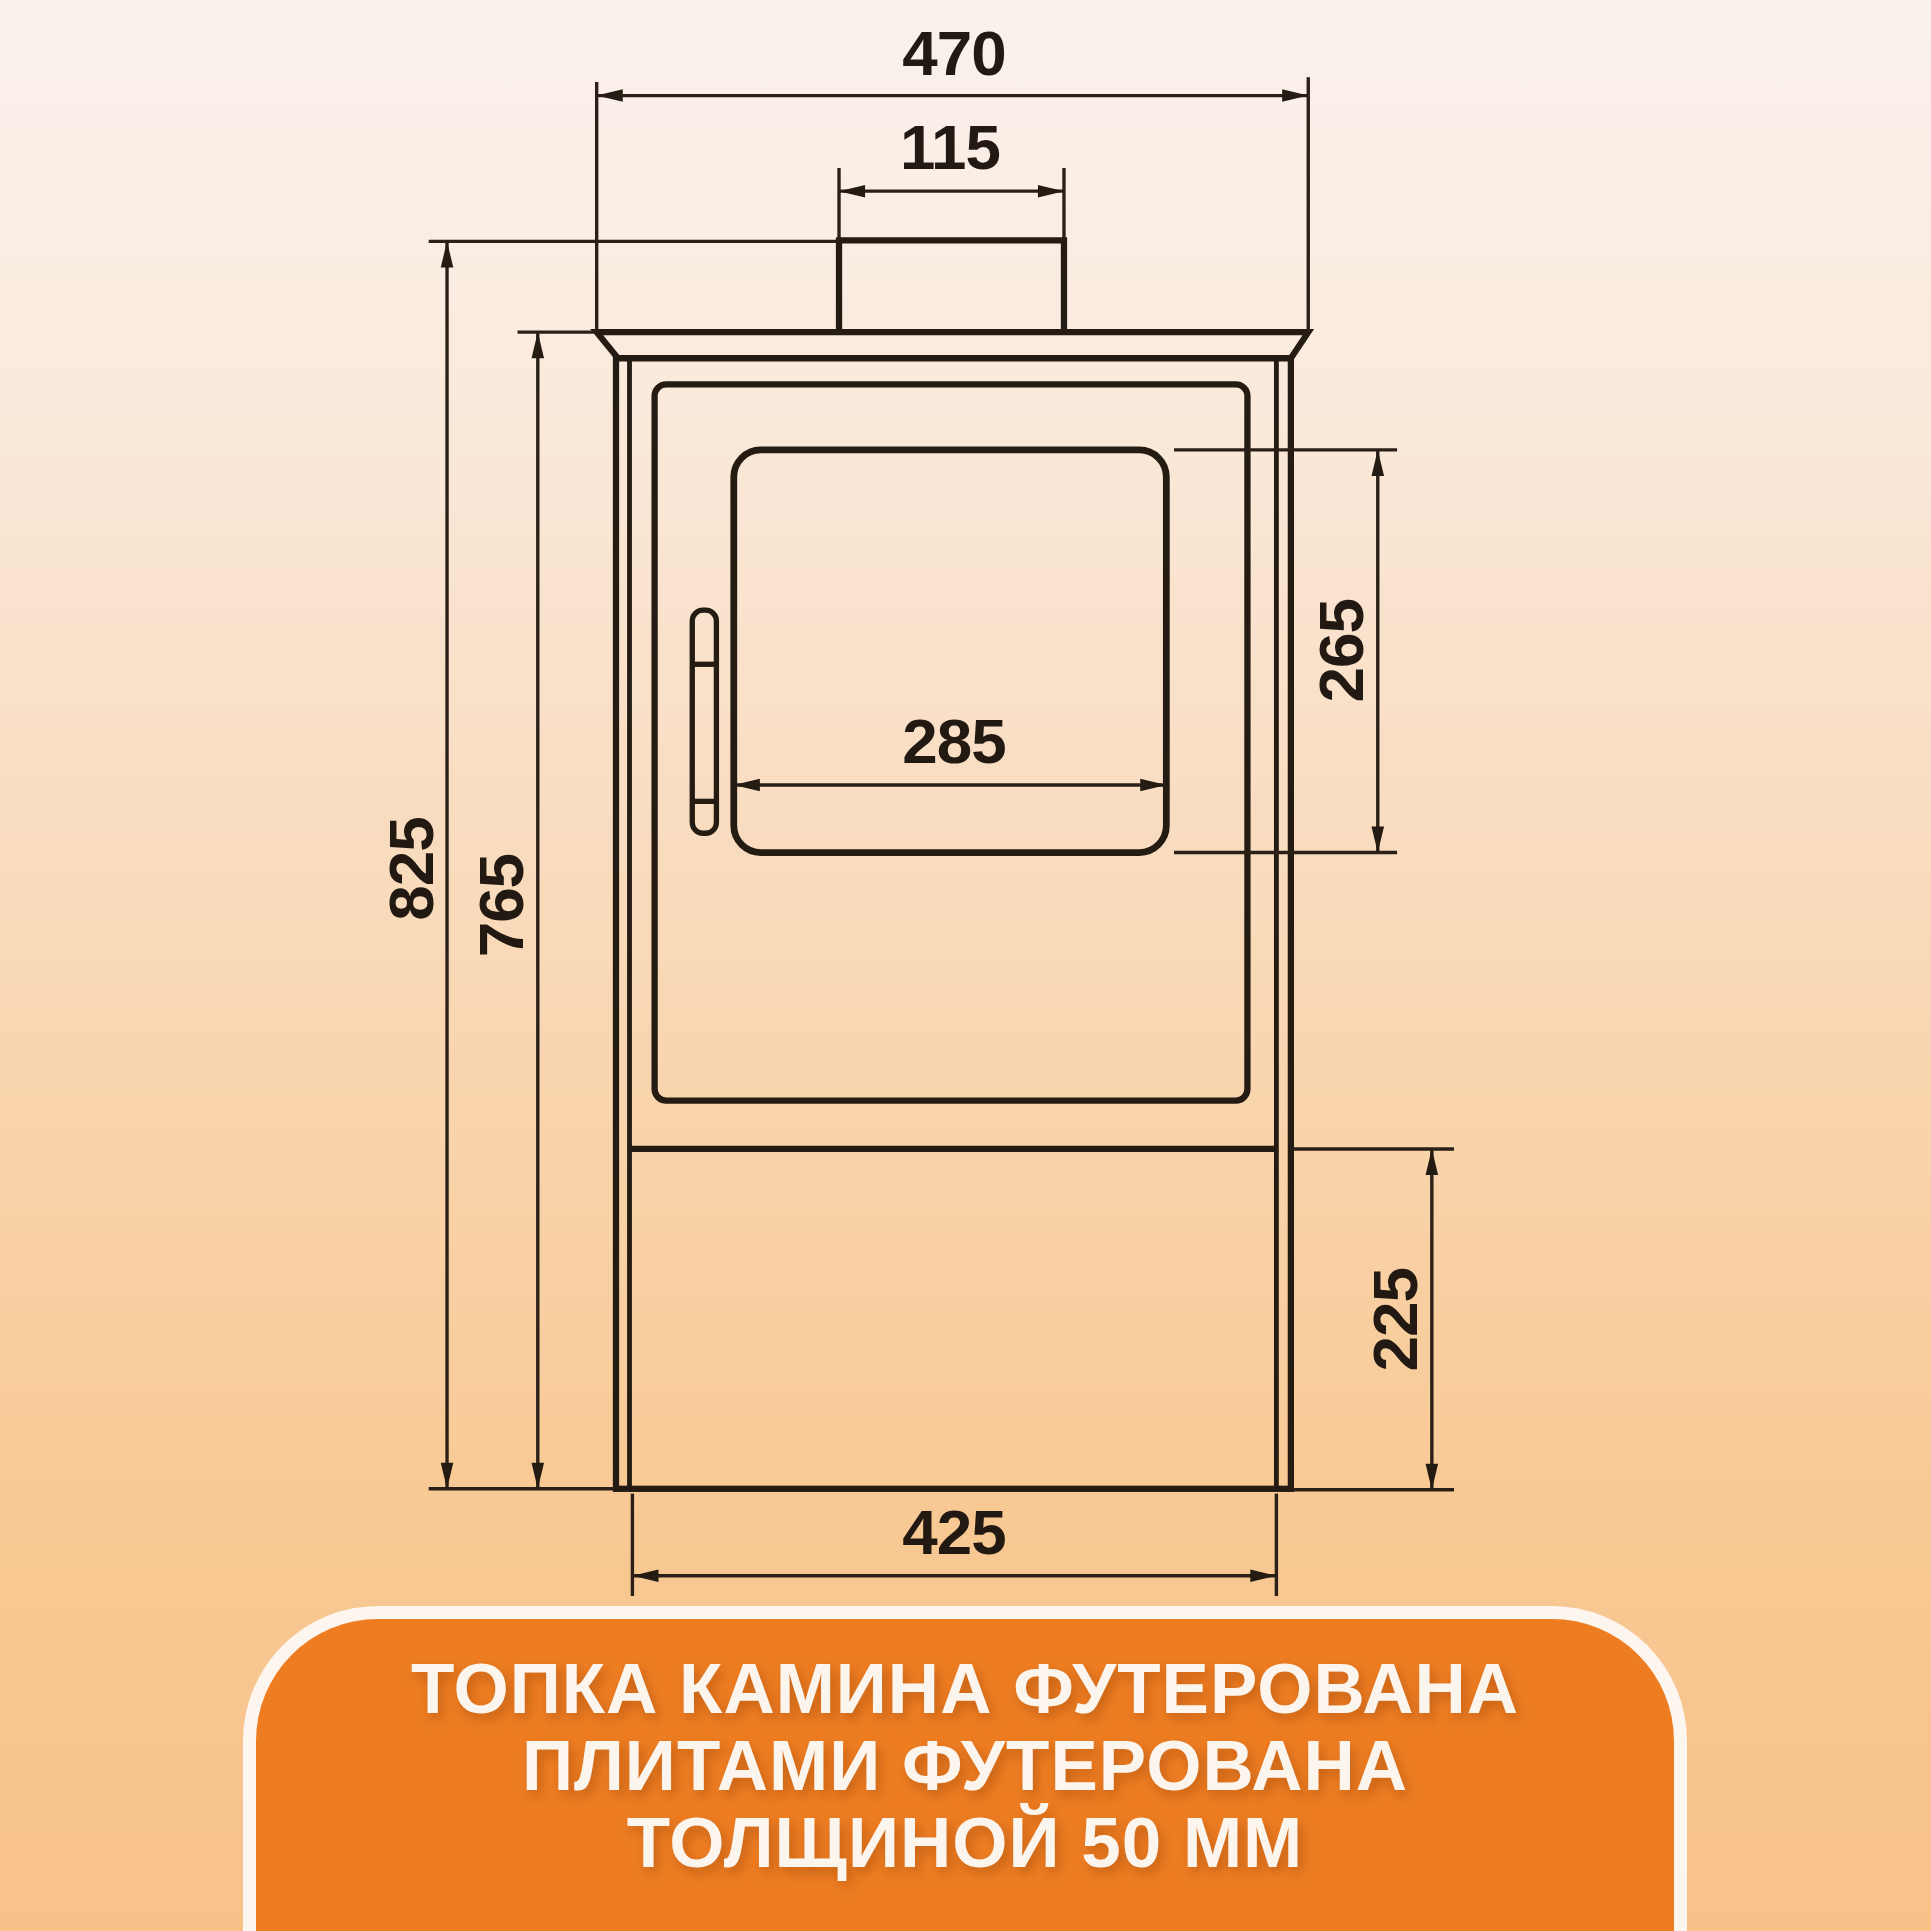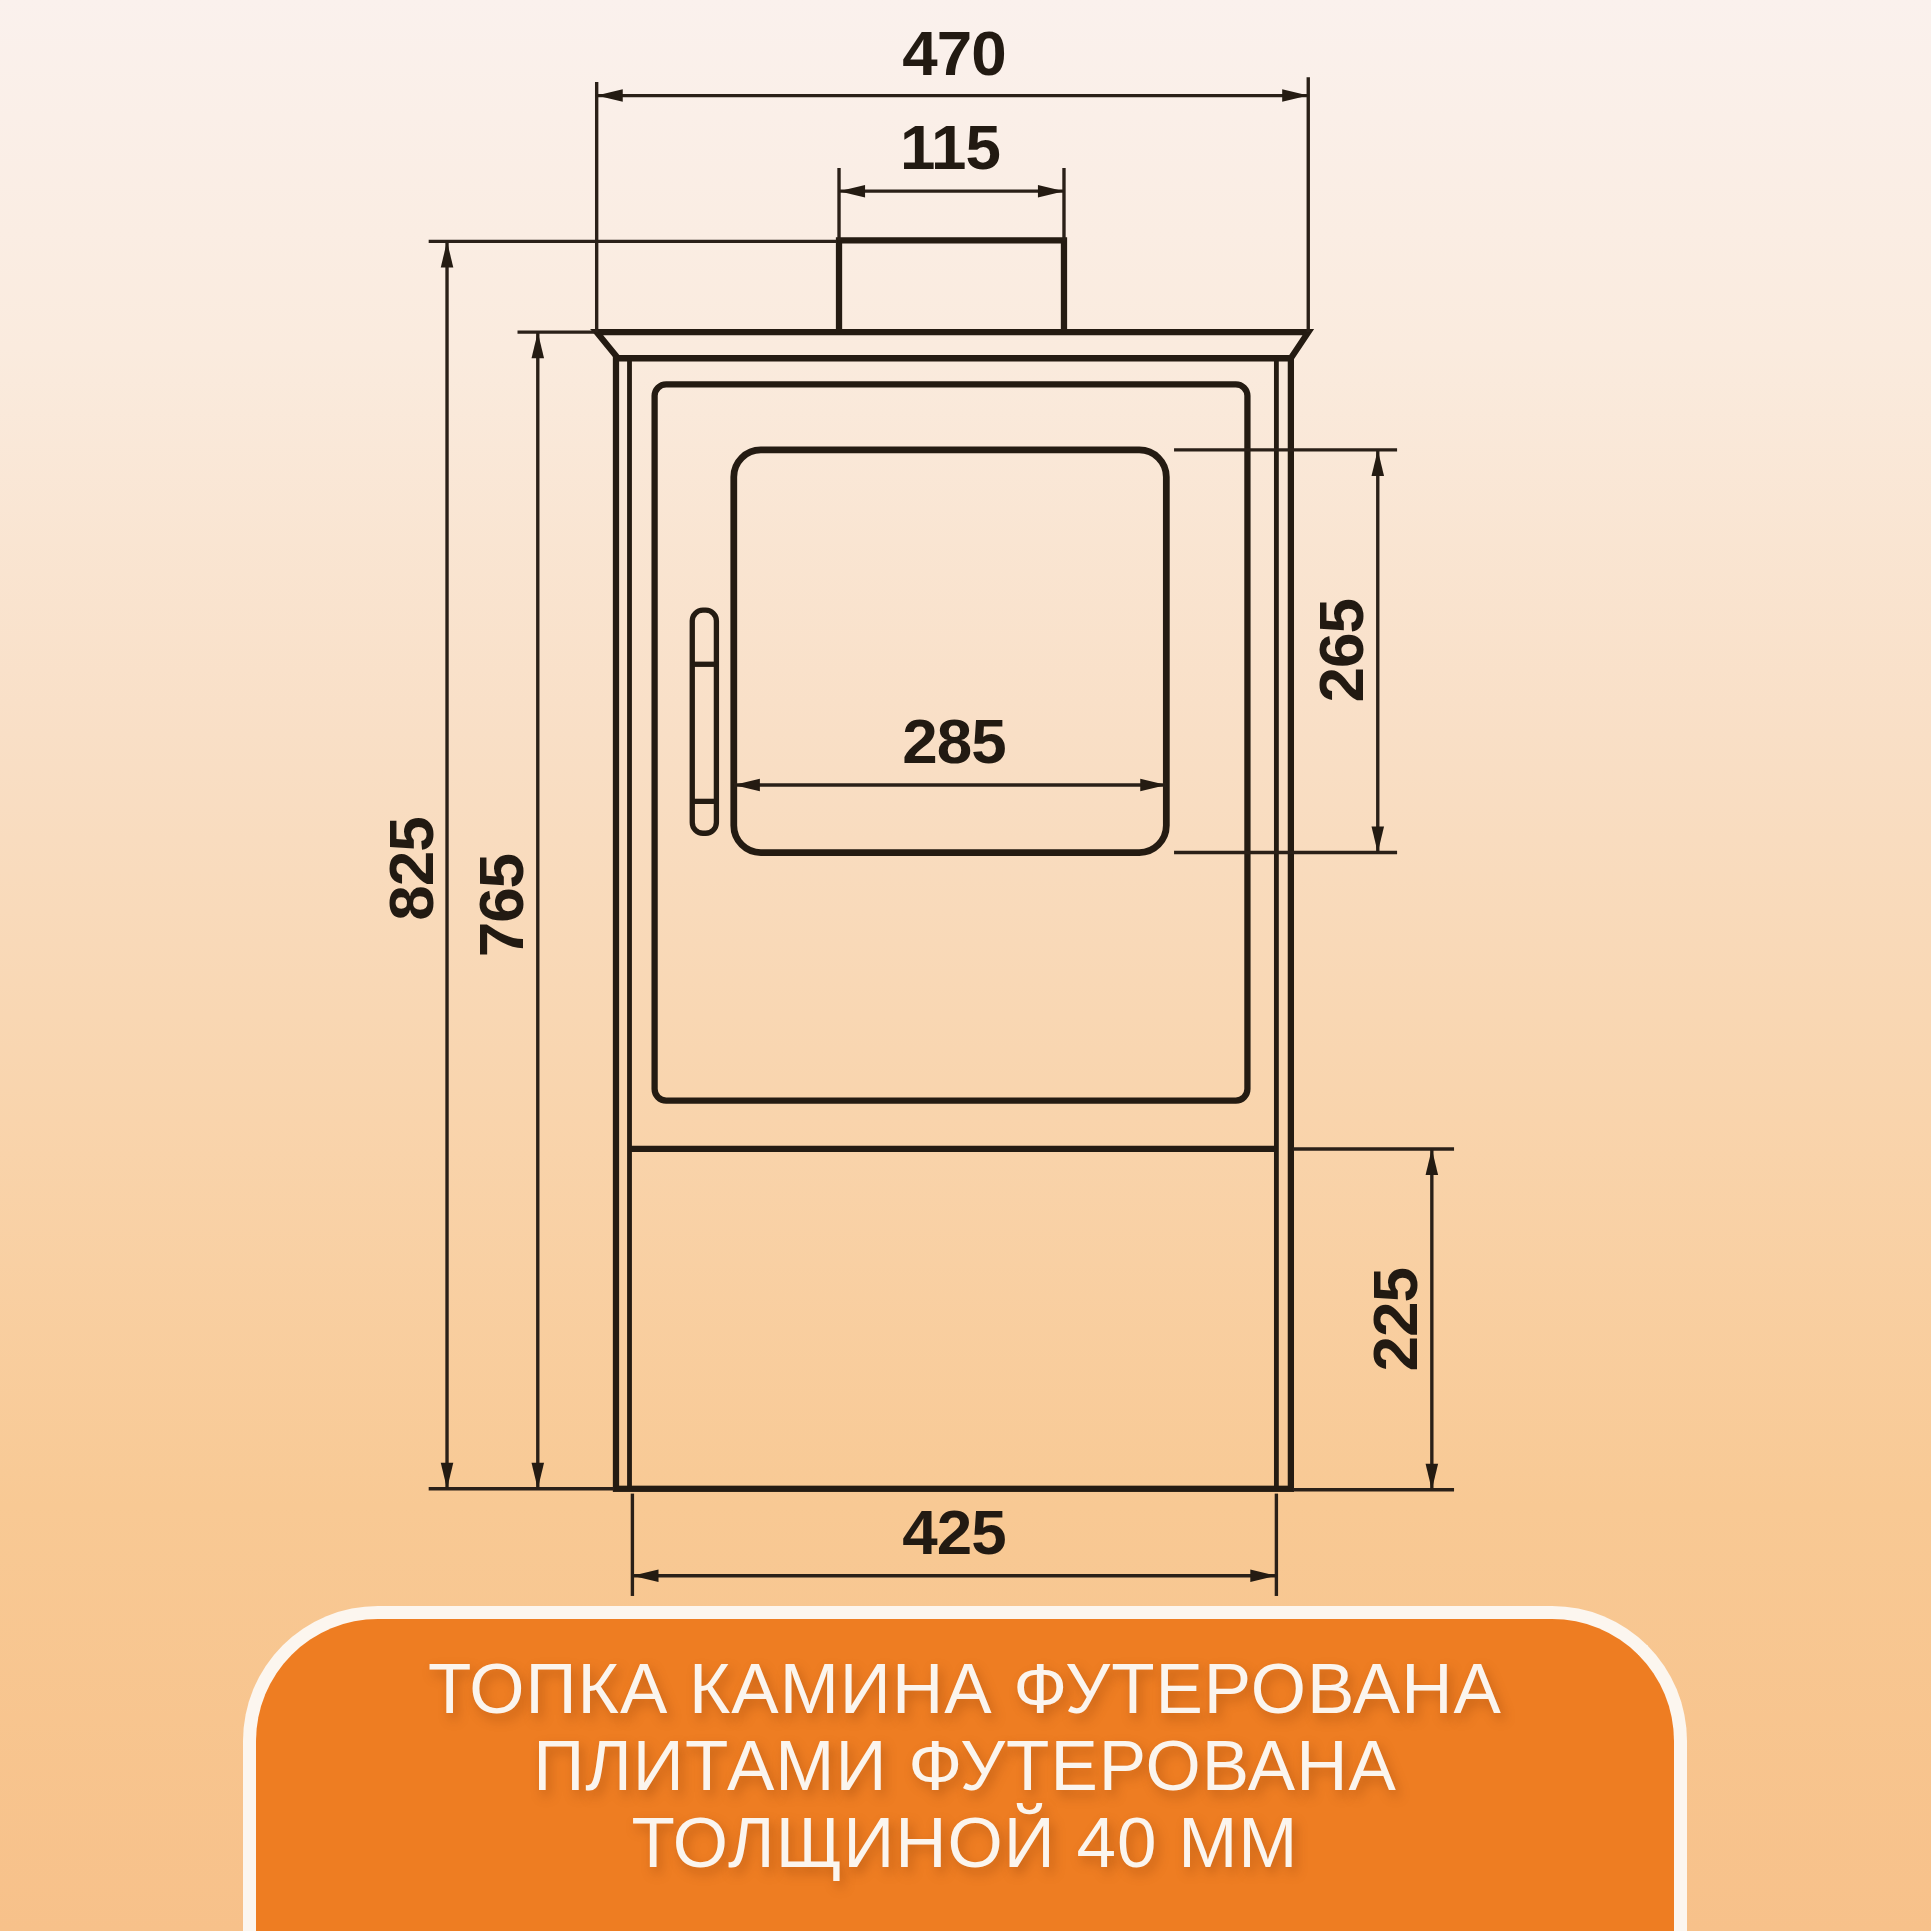--- a/index.html
+++ b/index.html
@@ -26,21 +26,21 @@
     border-bottom-left-radius:0;
     border-bottom-right-radius:0;
     background:#ee7d22;
     text-align:center;
     padding-top:31px;
   }
   .caption-line{
     color:#fbf5ee;
     font-size:71px;
     line-height:77px;
-    font-weight:normal;
+    font-weight:bold;
     letter-spacing:1px;
     text-shadow:3.9px 5.8px 11.6px rgba(120,50,0,0.35);
   }
 </style>
 </head>
 <body>
 
 <svg class="drawing-svg" width="1931" height="1931" viewBox="0 0 2000 2000">
   <defs>
     <marker id="arrow" markerWidth="34" markerHeight="20" refX="31" refY="9" markerUnits="userSpaceOnUse" orient="auto-start-reverse">
@@ -131,15 +131,15 @@
     <text class="dim-text" transform="translate(1412,674) rotate(-90)">265</text>
     <text class="dim-text" x="988" y="790">285</text>
     <text class="dim-text" transform="translate(1468,1367) rotate(-90)">225</text>
     <text class="dim-text" x="988" y="1610">425</text>
   </g>
 </svg>
 
 <div class="caption-panel">
   <div class="caption-line">ТОПКА КАМИНА ФУТЕРОВАНА</div>
   <div class="caption-line">ПЛИТАМИ ФУТЕРОВАНА</div>
-  <div class="caption-line">ТОЛЩИНОЙ 40 ММ</div>
+  <div class="caption-line">ТОЛЩИНОЙ 50 ММ</div>
 </div>
 
 
 </body></html>

